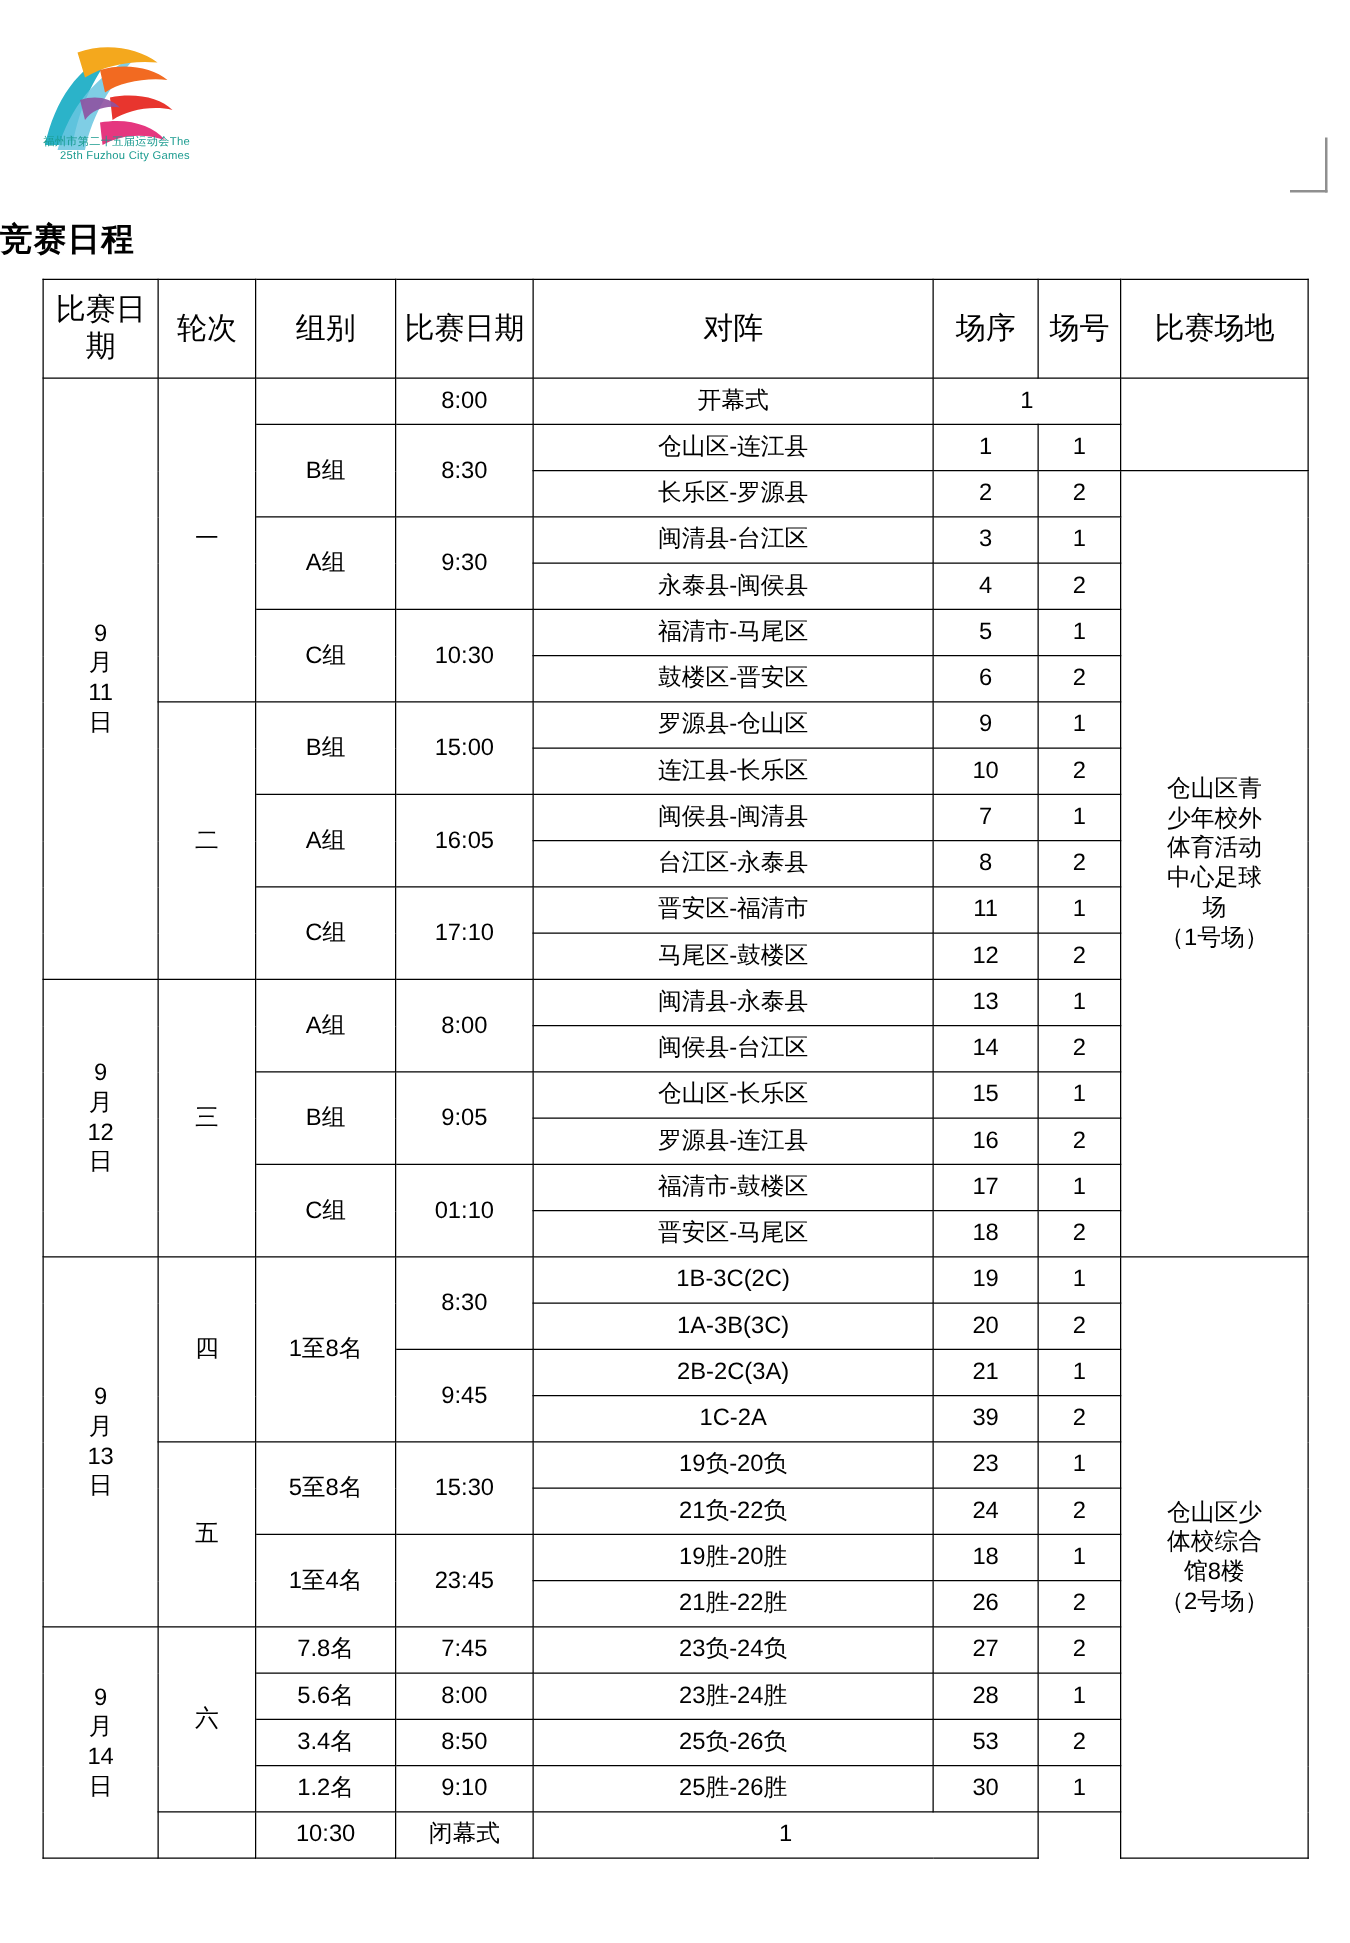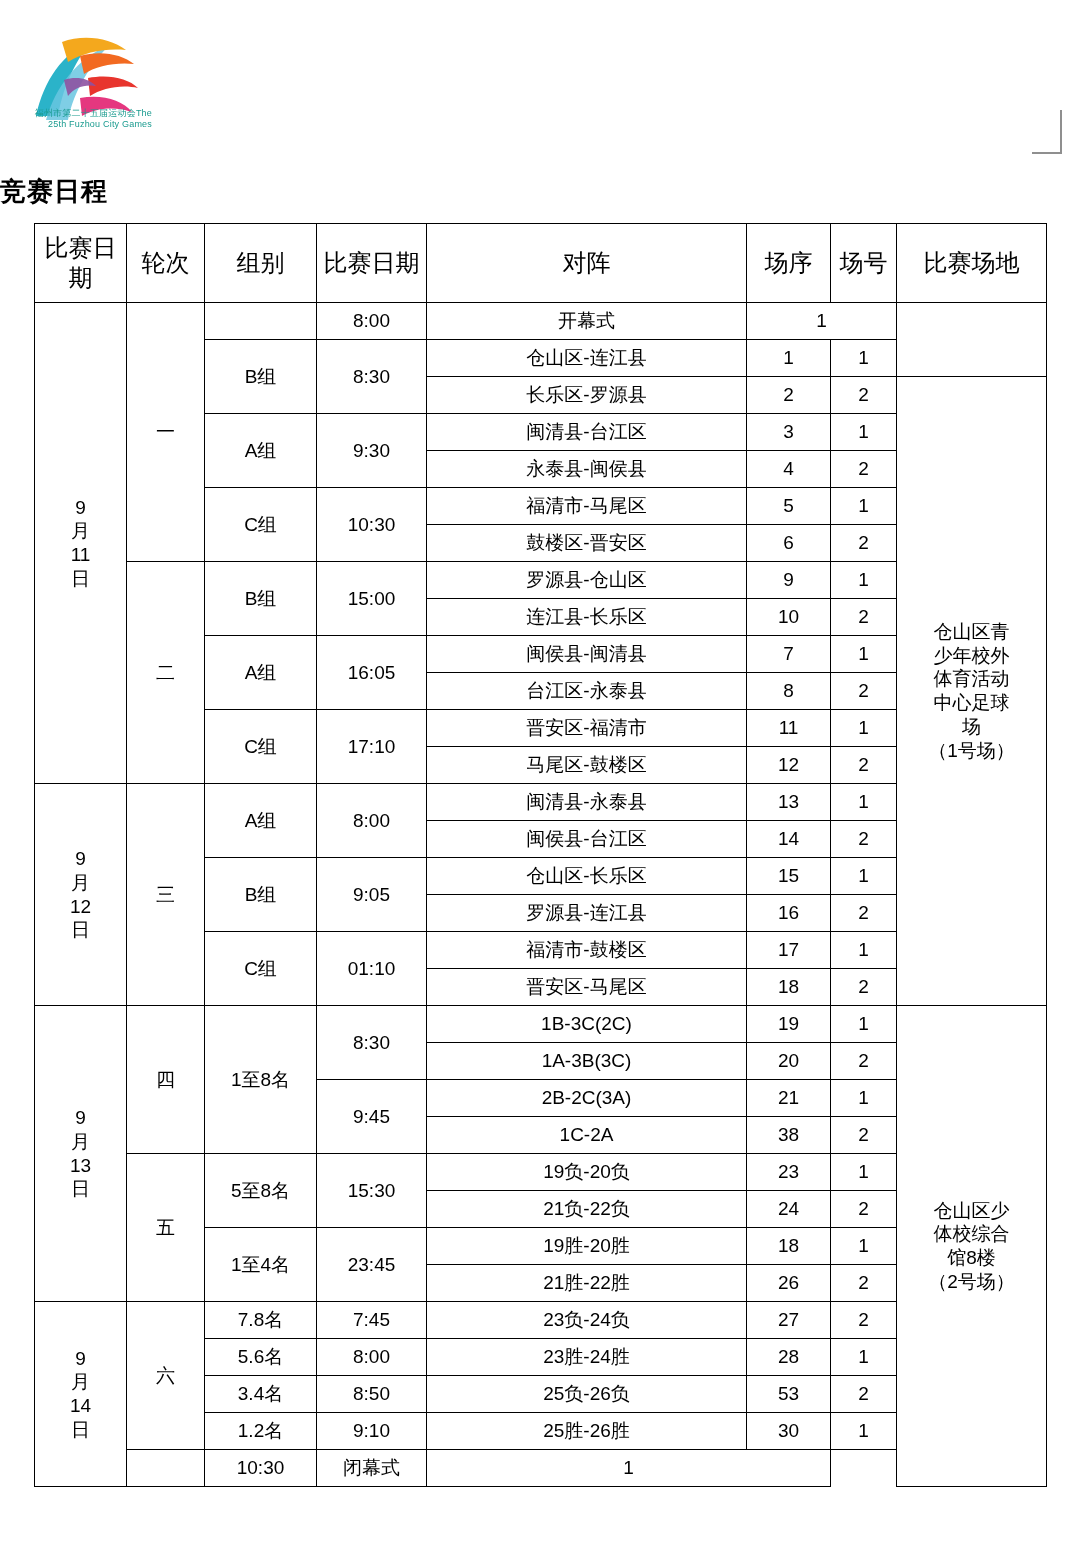--- a/index.html
+++ b/index.html
@@ -331,21 +331,21 @@
           <td>2</td>
         </tr>
         <tr>
           <td rowspan="2">9:45</td>
           <td>2B-2C(3A)</td>
           <td>21</td>
           <td>1</td>
         </tr>
         <tr>
           <td>1C-2A</td>
-          <td>38</td>
+          <td>39</td>
           <td>2</td>
         </tr>
 
         <tr>
           <td class="round-cell" rowspan="4">五</td>
           <td rowspan="2">5至8名</td>
           <td rowspan="2">15:30</td>
           <td>19负-20负</td>
           <td>23</td>
           <td>1</td>

